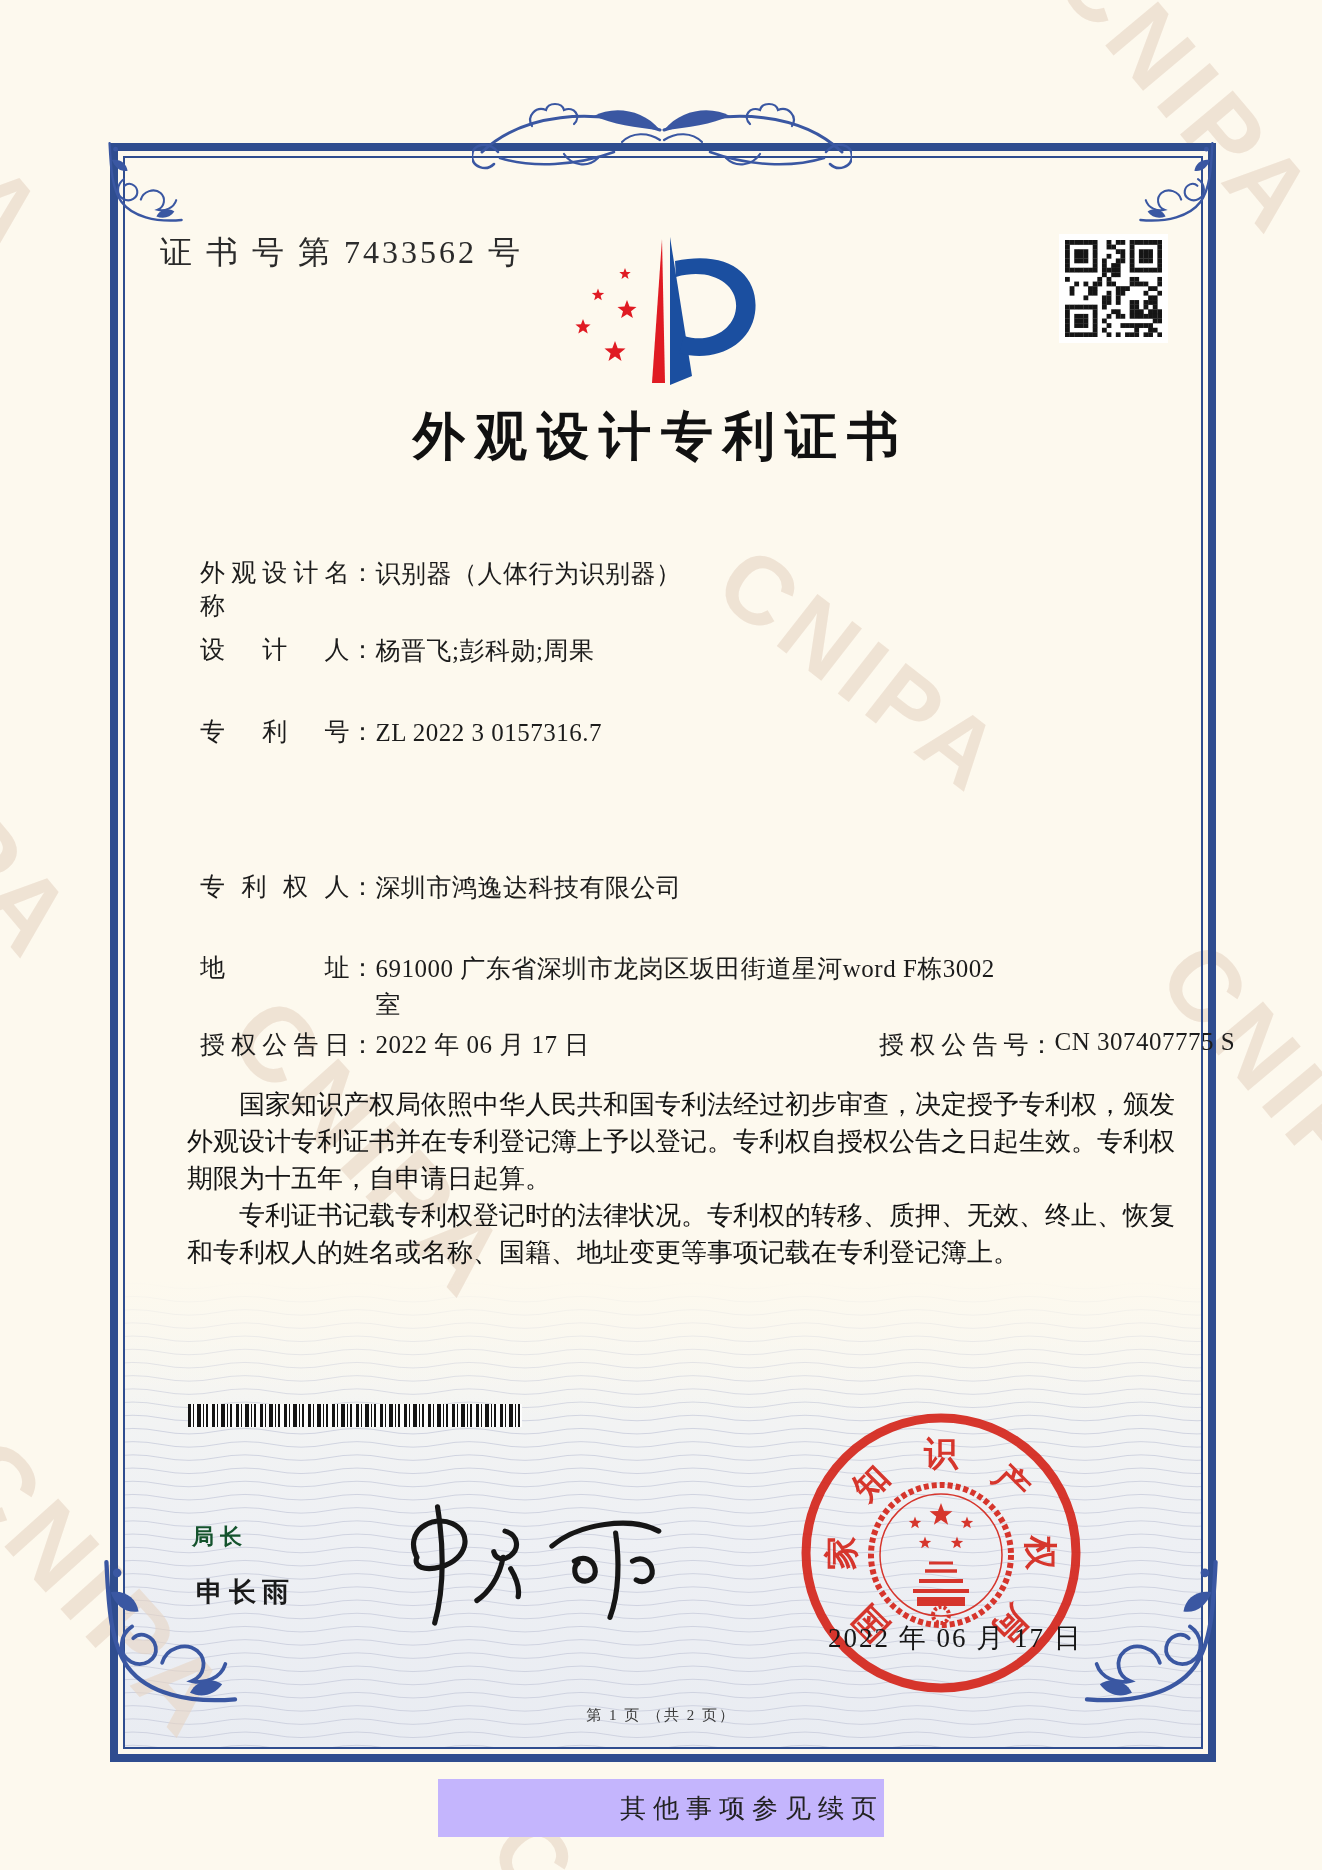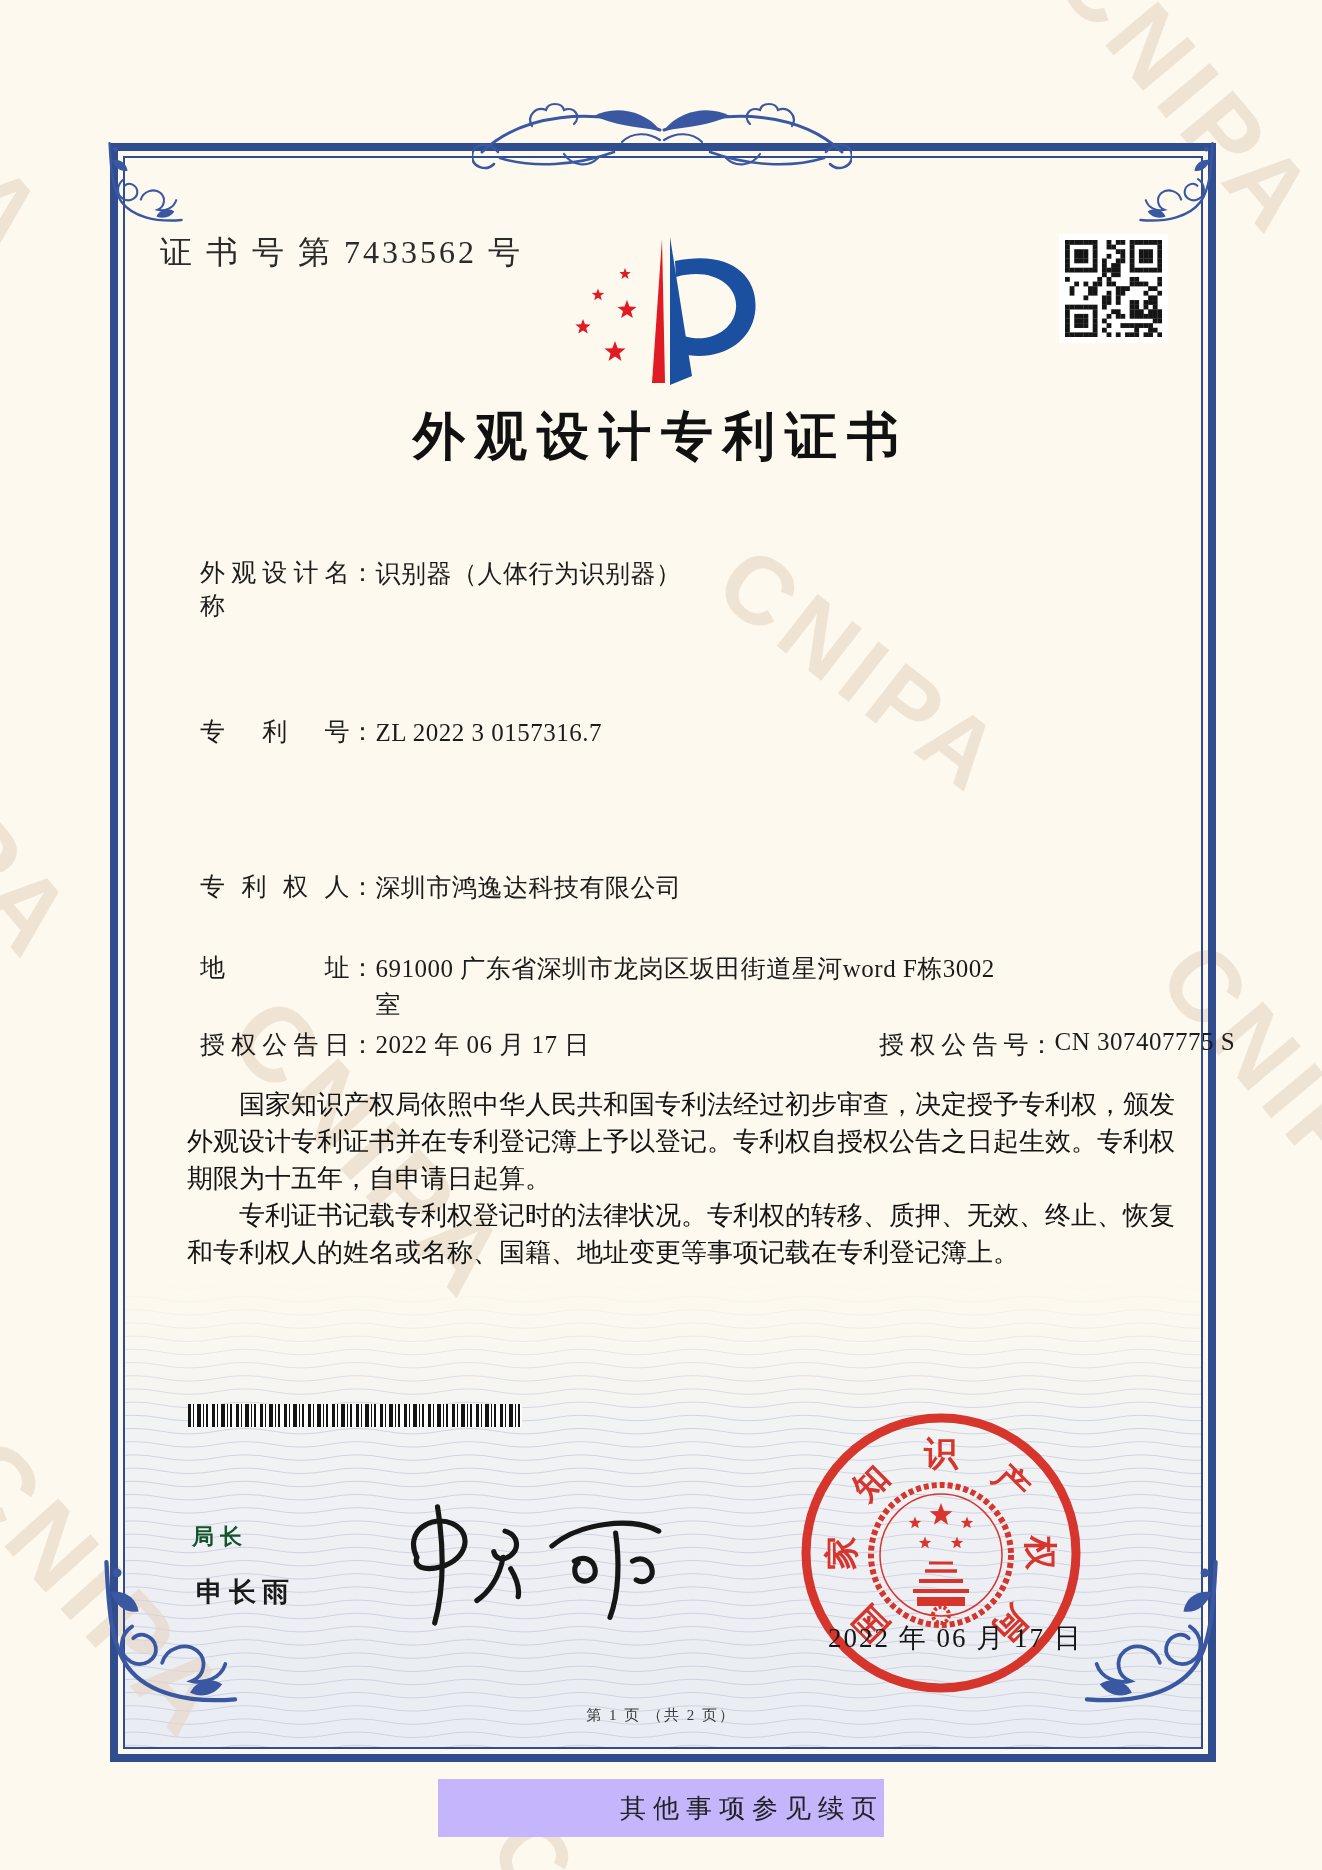--- a/index.html
+++ b/index.html
@@ -376,20 +376,23 @@
         <rect x="27.71" y="87.76" width="4.82" height="4.82" fill="#151515"></rect>
         <rect x="27.71" y="92.38" width="4.82" height="4.82" fill="#151515"></rect>
       </svg>
   </div>
 
   <div class="abs content" id="doc-title">外观设计专利证书</div>
 
   <div class="field-row" style="top:556px;">
     <span class="flabel">外观设计名称</span><span class="fcolon">：</span><span class="fvalue">识别器（人体行为识别器）</span>
   </div>
+  <div class="field-row" style="top:633px;">
+    <span class="flabel">设计人</span><span class="fcolon">：</span><span class="fvalue">杨晋飞;彭科勋;周果</span>
+  </div>
   <div class="field-row" style="top:715px;">
     <span class="flabel">专利号</span><span class="fcolon">：</span><span class="fvalue">ZL 2022 3 0157316.7</span>
   </div>
   <div class="field-row" style="top:870px;">
     <span class="flabel">专利权人</span><span class="fcolon">：</span><span class="fvalue">深圳市鸿逸达科技有限公司</span>
   </div>
   <div class="field-row" style="top:951px;">
     <span class="flabel">地址</span><span class="fcolon">：</span><span class="fvalue" style="width:640px;">691000 广东省深圳市龙岗区坂田街道星河word F栋3002室</span>
   </div>
   <div class="field-row" style="top:1028px;width:1000px;">

